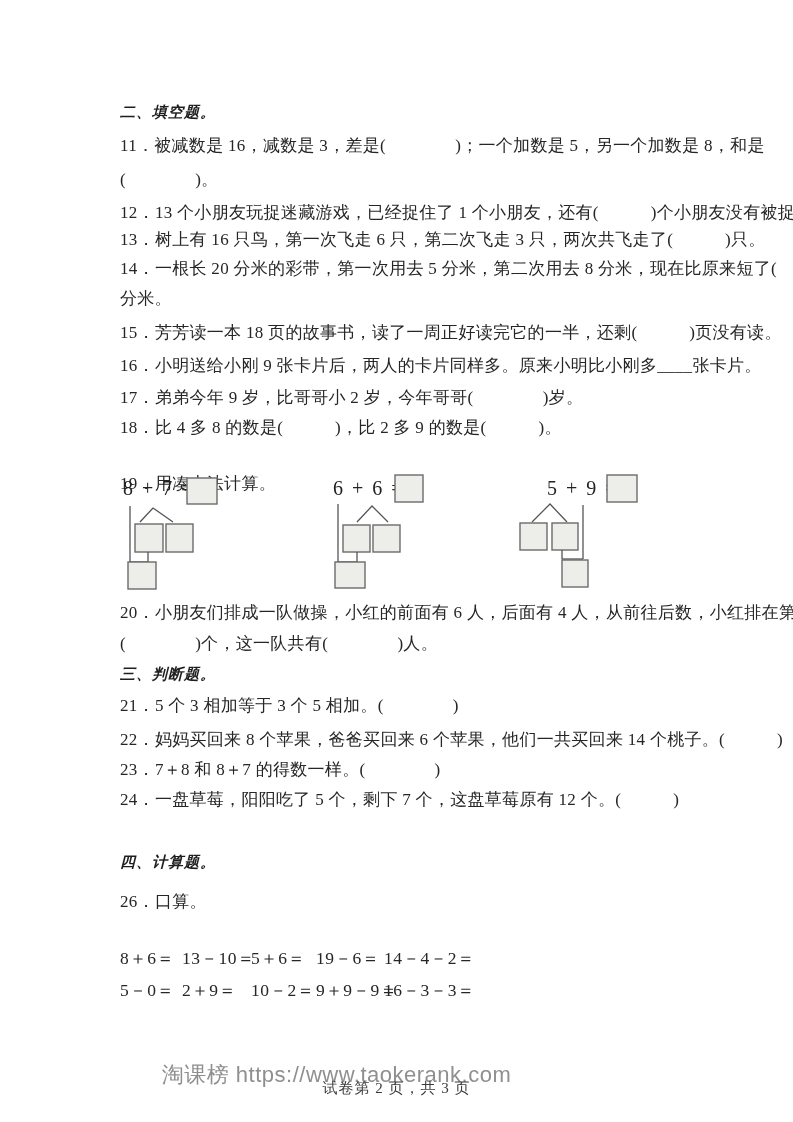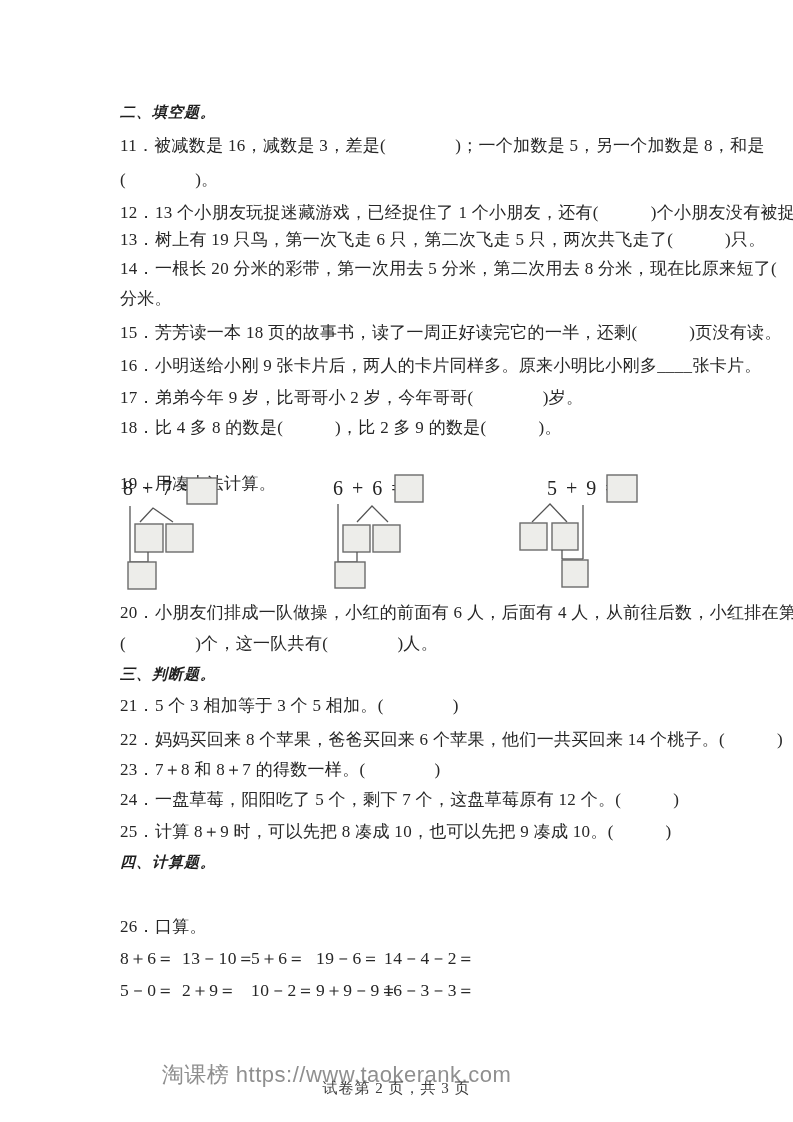--- a/index.html
+++ b/index.html
@@ -54,21 +54,21 @@
 </style>
 </head>
 <body>
 
 <div class="page">
 
   <div class="ln heading" style="top:100px">二、填空题。</div>
   <div class="ln" style="top:134px">11．被减数是 16，减数是 3，差是(　　　　)；一个加数是 5，另一个加数是 8，和是</div>
   <div class="ln" style="top:168px">(　　　　)。</div>
   <div class="ln" style="top:201px">12．13 个小朋友玩捉迷藏游戏，已经捉住了 1 个小朋友，还有(　　　)个小朋友没有被捉住。</div>
-  <div class="ln" style="top:228px">13．树上有 19 只鸟，第一次飞走 6 只，第二次飞走 5 只，两次共飞走了(　　　)只。</div>
+  <div class="ln" style="top:228px">13．树上有 16 只鸟，第一次飞走 6 只，第二次飞走 3 只，两次共飞走了(　　　)只。</div>
   <div class="ln" style="top:257px">14．一根长 20 分米的彩带，第一次用去 5 分米，第二次用去 8 分米，现在比原来短了(　　　)</div>
   <div class="ln" style="top:287px">分米。</div>
   <div class="ln" style="top:321px">15．芳芳读一本 18 页的故事书，读了一周正好读完它的一半，还剩(　　　)页没有读。</div>
   <div class="ln" style="top:354px">16．小明送给小刚 9 张卡片后，两人的卡片同样多。原来小明比小刚多____张卡片。</div>
   <div class="ln" style="top:386px">17．弟弟今年 9 岁，比哥哥小 2 岁，今年哥哥(　　　　)岁。</div>
   <div class="ln" style="top:416px">18．比 4 多 8 的数是(　　　)，比 2 多 9 的数是(　　　)。</div>
   <div class="ln" style="top:472px">19．用凑十法计算。</div>
 
   <svg class="diagram d1" width="150" height="135" viewBox="0 0 150 135">
     <text x="28" y="29">8 + 7 =</text>
@@ -107,24 +107,23 @@
   </svg>
 
   <div class="ln" style="top:601px">20．小朋友们排成一队做操，小红的前面有 6 人，后面有 4 人，从前往后数，小红排在第</div>
   <div class="ln" style="top:632px">(　　　　)个，这一队共有(　　　　)人。</div>
 
   <div class="ln heading" style="top:662px">三、判断题。</div>
   <div class="ln" style="top:694px">21．5 个 3 相加等于 3 个 5 相加。(　　　　)</div>
   <div class="ln" style="top:728px">22．妈妈买回来 8 个苹果，爸爸买回来 6 个苹果，他们一共买回来 14 个桃子。(　　　)</div>
   <div class="ln" style="top:758px">23．7＋8 和 8＋7 的得数一样。(　　　　)</div>
   <div class="ln" style="top:788px">24．一盘草莓，阳阳吃了 5 个，剩下 7 个，这盘草莓原有 12 个。(　　　)</div>
-  <div class="ln" style="top:820px">25．计算 8＋9 时，可以先把 8 凑成 10，也可以先把 9 凑成 10。(　　　)</div>
 
   <div class="ln heading" style="top:850px">四、计算题。</div>
-  <div class="ln" style="top:915px">26．口算。</div>
+  <div class="ln" style="top:890px">26．口算。</div>
 
   <div class="oral-row" style="top:946px">
     <span class="c0">8＋6＝</span>
     <span class="c1">13－10＝</span>
     <span class="c2">5＋6＝</span>
     <span class="c3">19－6＝</span>
     <span class="c4">14－4－2＝</span>
   </div>
   <div class="oral-row" style="top:978px">
     <span class="c0">5－0＝</span>

